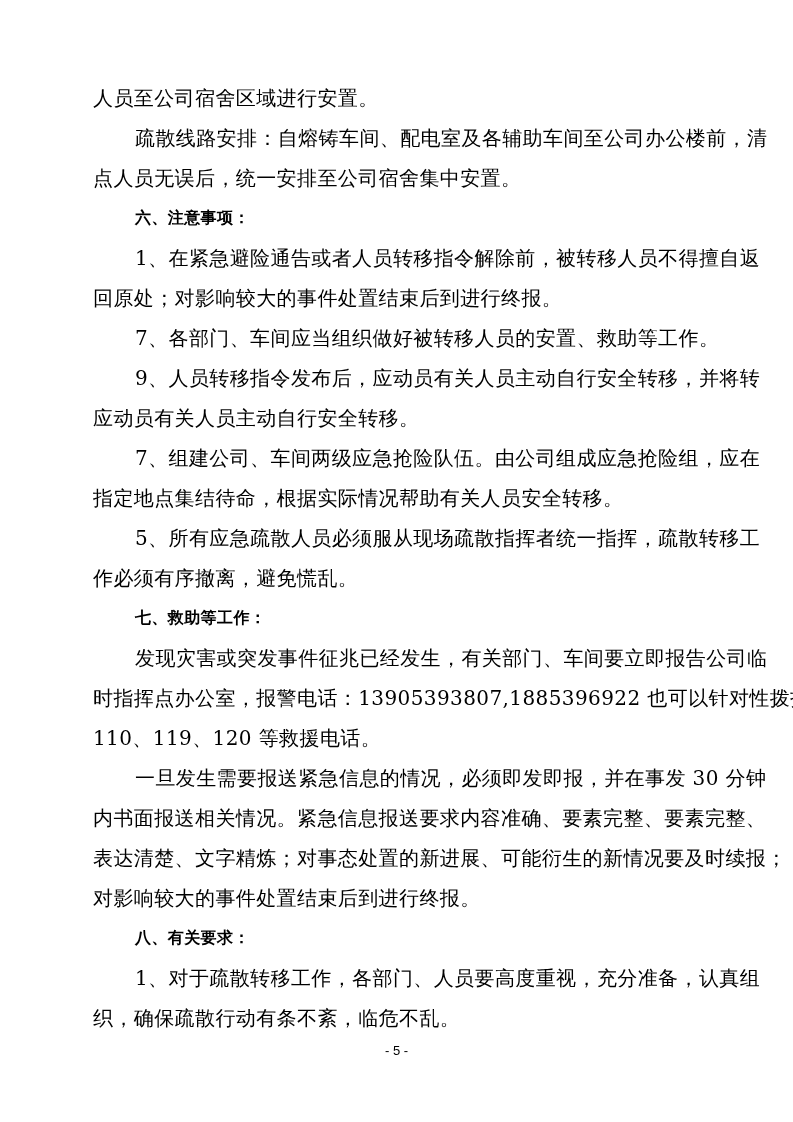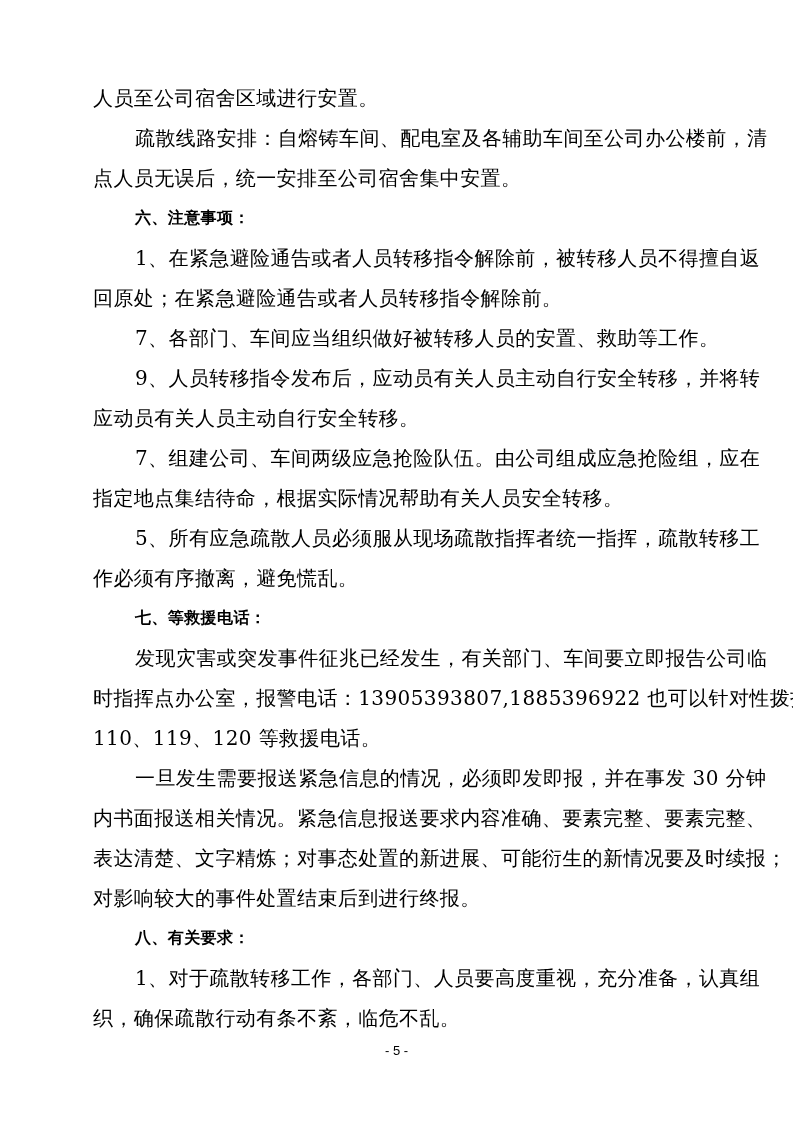--- a/index.html
+++ b/index.html
@@ -49,29 +49,29 @@
   </style>
 </head>
 <body>
 
 <div class="page">
   <div class="line" style="top:0px">人员至公司宿舍区域进行安置。</div>
   <div class="line indent" style="top:40px">疏散线路安排：自熔铸车间、配电室及各辅助车间至公司办公楼前，清</div>
   <div class="line" style="top:80px">点人员无误后，统一安排至公司宿舍集中安置。</div>
   <div class="line indent heading" style="top:120px">六、注意事项：</div>
   <div class="line indent" style="top:160px">1、在紧急避险通告或者人员转移指令解除前，被转移人员不得擅自返</div>
-  <div class="line" style="top:200px">回原处；在紧急避险通告或者人员转移指令解除前。</div>
+  <div class="line" style="top:200px">回原处；对影响较大的事件处置结束后到进行终报。</div>
   <div class="line indent" style="top:240px">7、各部门、车间应当组织做好被转移人员的安置、救助等工作。</div>
   <div class="line indent" style="top:280px">9、人员转移指令发布后，应动员有关人员主动自行安全转移，并将转</div>
   <div class="line" style="top:320px">应动员有关人员主动自行安全转移。</div>
   <div class="line indent" style="top:360px">7、组建公司、车间两级应急抢险队伍。由公司组成应急抢险组，应在</div>
   <div class="line" style="top:400px">指定地点集结待命，根据实际情况帮助有关人员安全转移。</div>
   <div class="line indent" style="top:440px">5、所有应急疏散人员必须服从现场疏散指挥者统一指挥，疏散转移工</div>
   <div class="line" style="top:480px">作必须有序撤离，避免慌乱。</div>
-  <div class="line indent heading" style="top:520px">七、等救援电话：</div>
+  <div class="line indent heading" style="top:520px">七、救助等工作：</div>
   <div class="line indent" style="top:560px">发现灾害或突发事件征兆已经发生，有关部门、车间要立即报告公司临</div>
   <div class="line" style="top:600px">时指挥点办公室，报警电话：13905393807,1885396922 也可以针对性拨打</div>
   <div class="line" style="top:640px">110、119、120 等救援电话。</div>
   <div class="line indent" style="top:680px">一旦发生需要报送紧急信息的情况，必须即发即报，并在事发 30 分钟</div>
   <div class="line" style="top:720px">内书面报送相关情况。紧急信息报送要求内容准确、要素完整、要素完整、</div>
   <div class="line" style="top:760px">表达清楚、文字精炼；对事态处置的新进展、可能衍生的新情况要及时续报；</div>
   <div class="line" style="top:800px">对影响较大的事件处置结束后到进行终报。</div>
   <div class="line indent heading" style="top:840px">八、有关要求：</div>
   <div class="line indent" style="top:880px">1、对于疏散转移工作，各部门、人员要高度重视，充分准备，认真组</div>
   <div class="line" style="top:920px">织，确保疏散行动有条不紊，临危不乱。</div>

